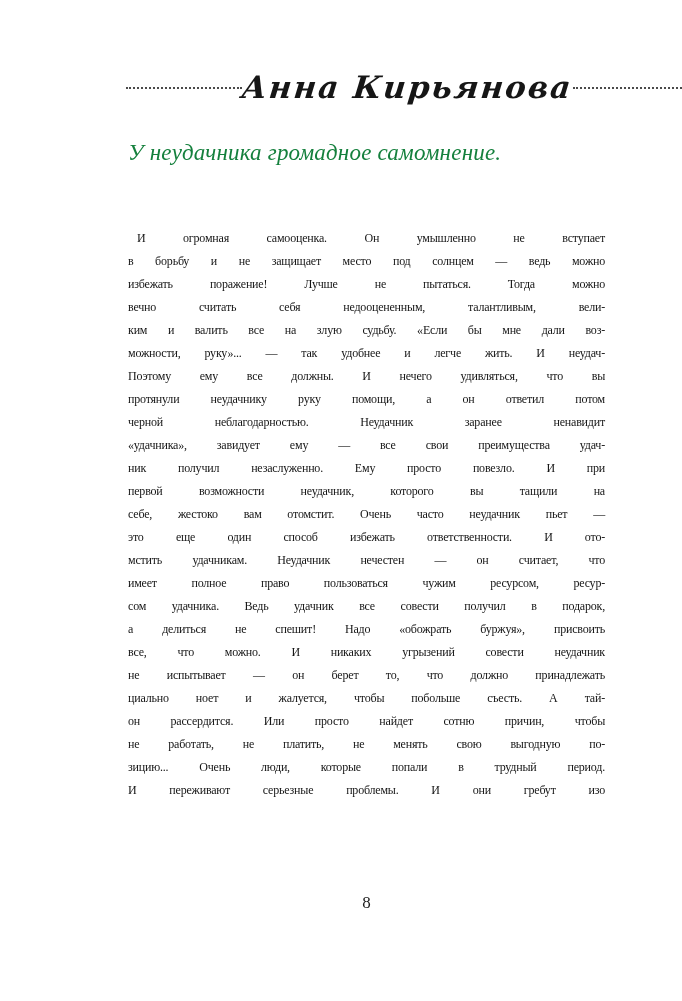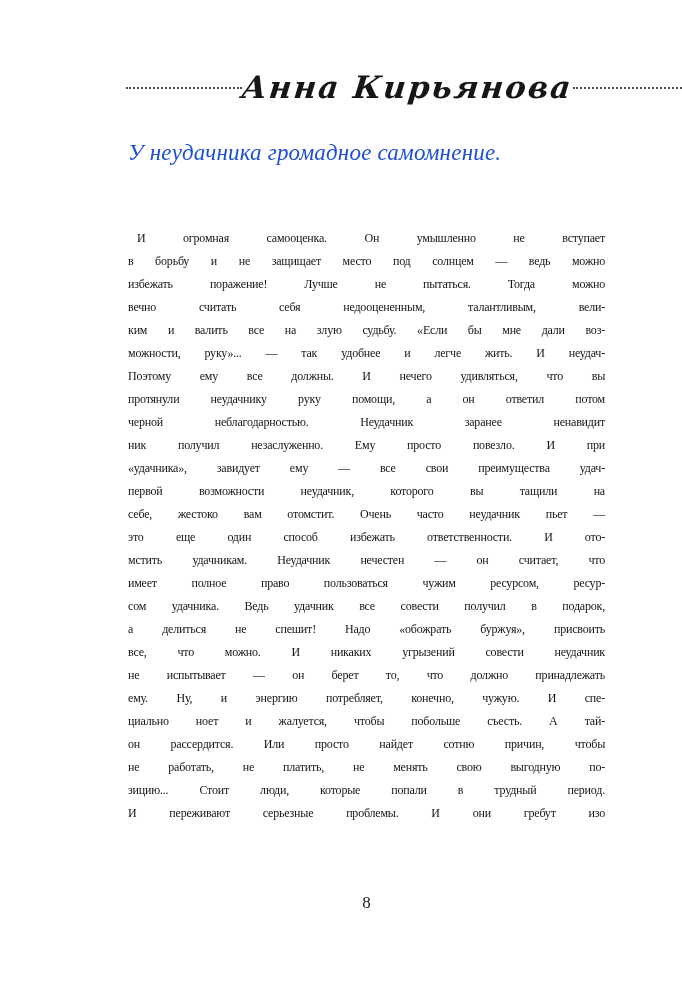--- a/index.html
+++ b/index.html
@@ -52,21 +52,21 @@
     position:absolute;
     top:140px;
     left:128px;
     width:480px;
     margin:0;
     font-family:"Liberation Serif", serif;
     font-style:italic;
     font-weight:normal;
     font-size:23px;
     letter-spacing:0.2px;
-    color:#1d4ed8;
+    color:#15803d;
   }
   
   .body-text{
     position:absolute;
     top:227px;
     left:128px;
     width:477px;
     font-size:12px;
     line-height:23px;
     letter-spacing:-0.2px;
@@ -110,34 +110,33 @@
 
   <div class="body-line first">И огромная самооценка. Он умышленно не вступает</div>
       <div class="body-line">в борьбу и не защищает место под солнцем — ведь можно</div>
       <div class="body-line">избежать поражение! Лучше не пытаться. Тогда можно</div>
       <div class="body-line">вечно считать себя недооцененным, талантливым, вели-</div>
       <div class="body-line">ким и валить все на злую судьбу. «Если бы мне дали воз-</div>
       <div class="body-line">можности, руку»... — так удобнее и легче жить. И неудач-</div>
       <div class="body-line">Поэтому ему все должны. И нечего удивляться, что вы</div>
       <div class="body-line">протянули неудачнику руку помощи, а он ответил потом</div>
       <div class="body-line">черной неблагодарностью. Неудачник заранее ненавидит</div>
+      <div class="body-line">«удачника», завидует ему — все свои преимущества удач-</div>
       <div class="body-line">ник получил незаслуженно. Ему просто повезло. И при</div>
-      <div class="body-line">«удачника», завидует ему — все свои преимущества удач-</div>
       <div class="body-line">первой возможности неудачник, которого вы тащили на</div>
       <div class="body-line">себе, жестоко вам отомстит. Очень часто неудачник пьет —</div>
       <div class="body-line">это еще один способ избежать ответственности. И ото-</div>
       <div class="body-line">мстить удачникам. Неудачник нечестен — он считает, что</div>
       <div class="body-line">имеет полное право пользоваться чужим ресурсом, ресур-</div>
       <div class="body-line">сом удачника. Ведь удачник все совести получил в подарок,</div>
       <div class="body-line">а делиться не спешит! Надо «обожрать буржуя», присвоить</div>
       <div class="body-line">все, что можно. И никаких угрызений совести неудачник</div>
       <div class="body-line">не испытывает — он берет то, что должно принадлежать</div>
-      <div class="body-line">ему. Ну, и энергию потребляет, конечно, чужую. И спе-</div>
       <div class="body-line">циально ноет и жалуется, чтобы побольше съесть. А тай-</div>
       <div class="body-line">он рассердится. Или просто найдет сотню причин, чтобы</div>
       <div class="body-line">не работать, не платить, не менять свою выгодную по-</div>
-      <div class="body-line">зицию... Стоит люди, которые попали в трудный период.</div>
+      <div class="body-line">зицию... Очень люди, которые попали в трудный период.</div>
       <div class="body-line">И переживают серьезные проблемы. И они гребут изо</div>
     </div>
 
   <div class="folio">8</div>
 
 </div>
 
 </body></html>

